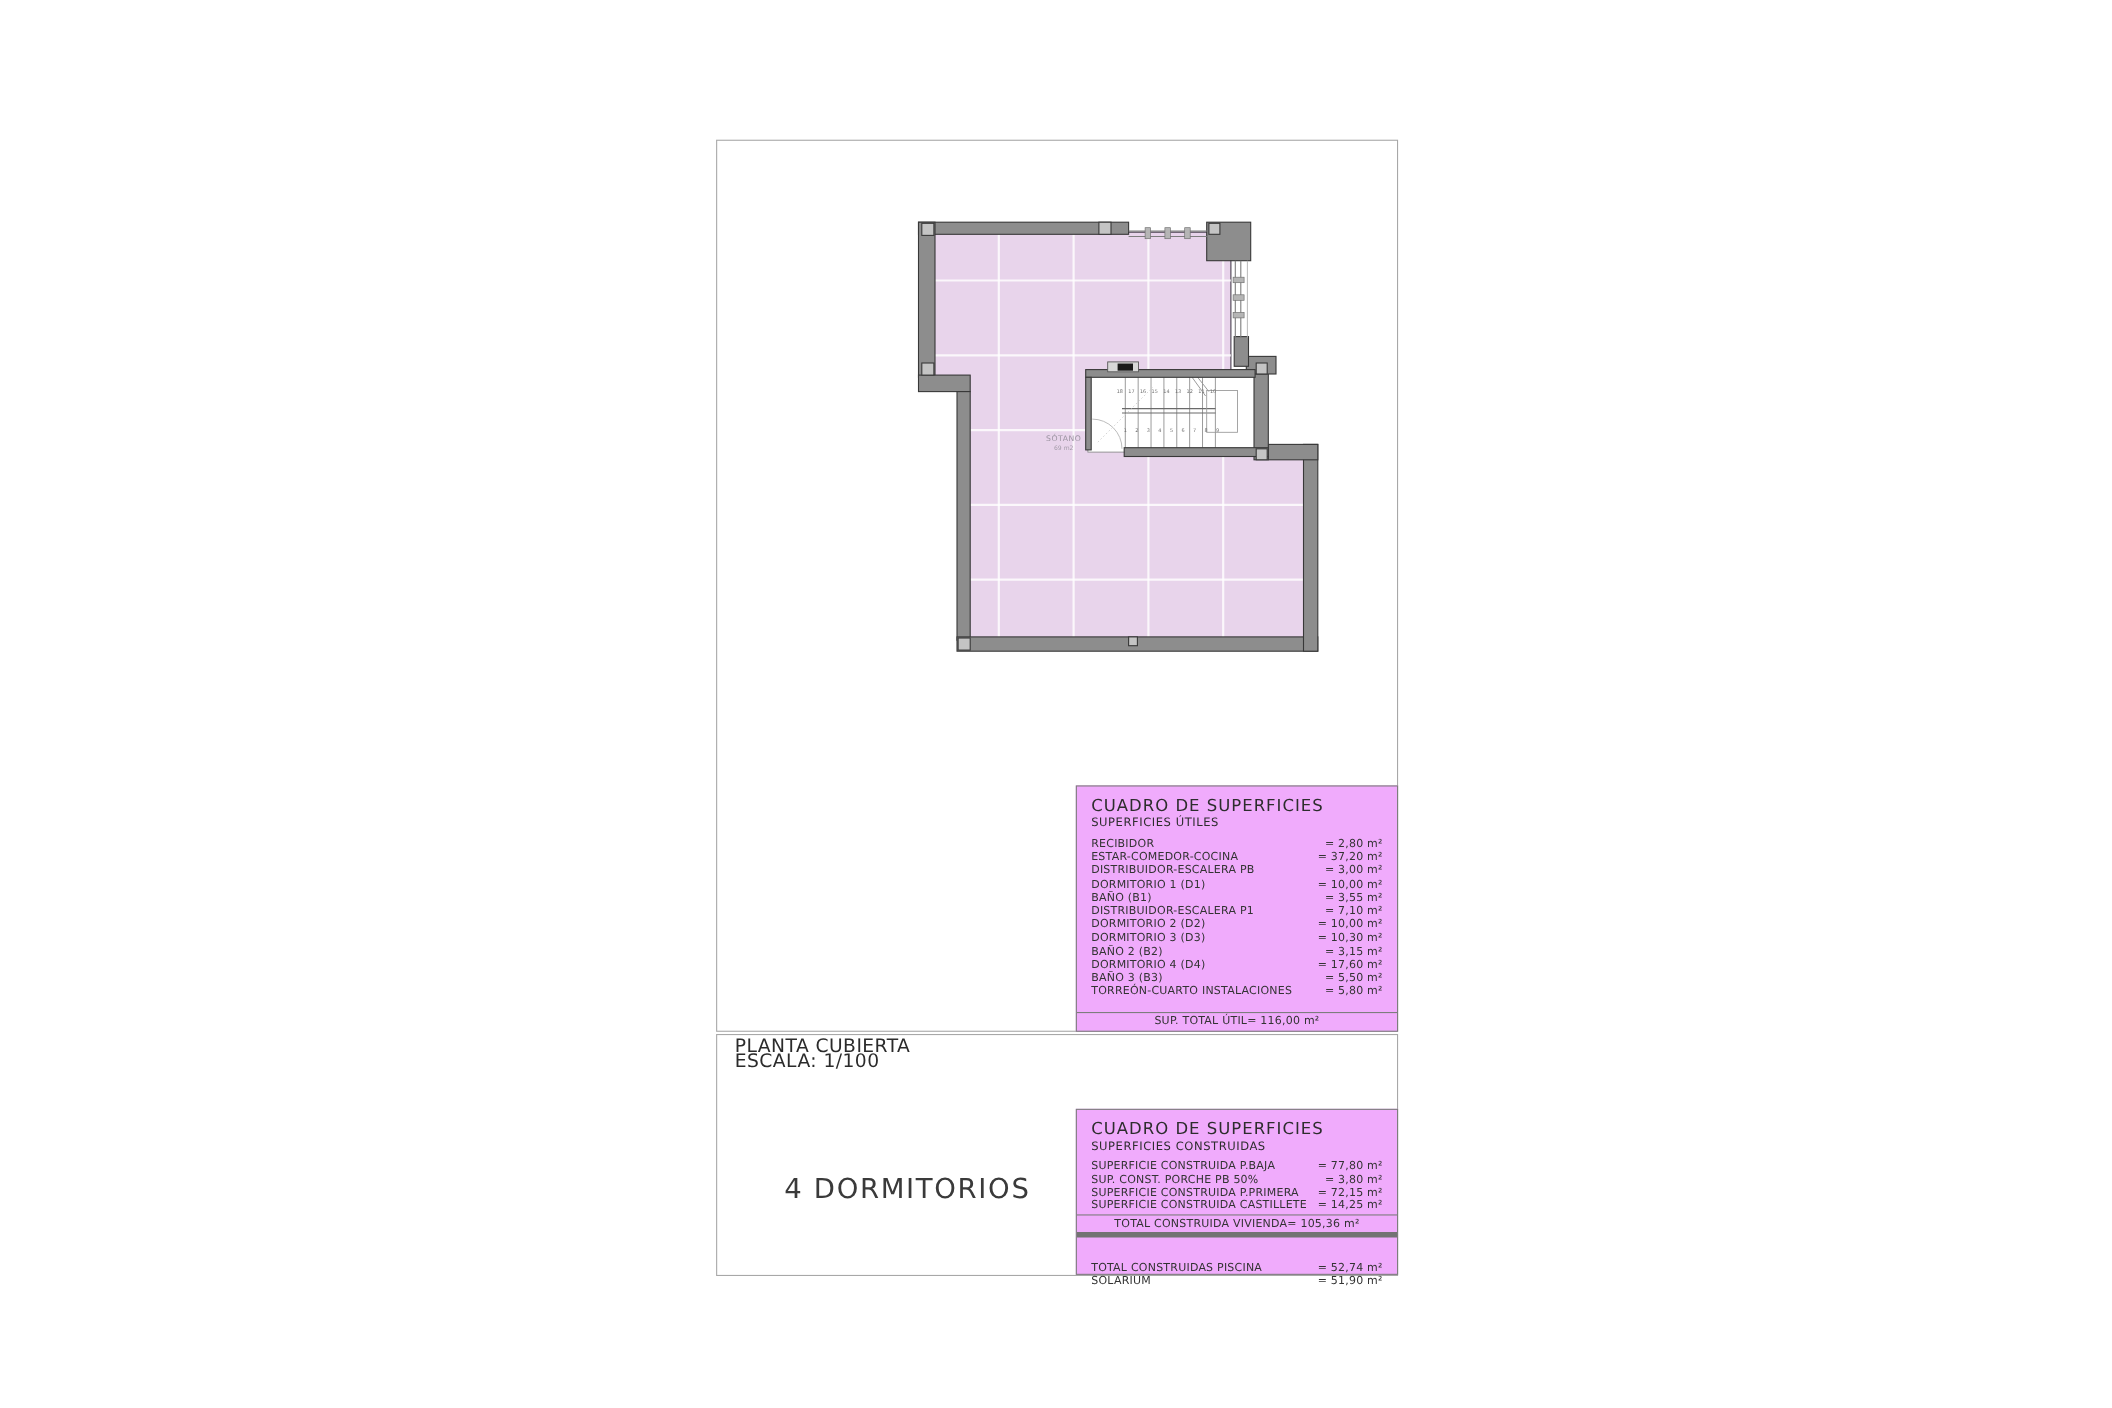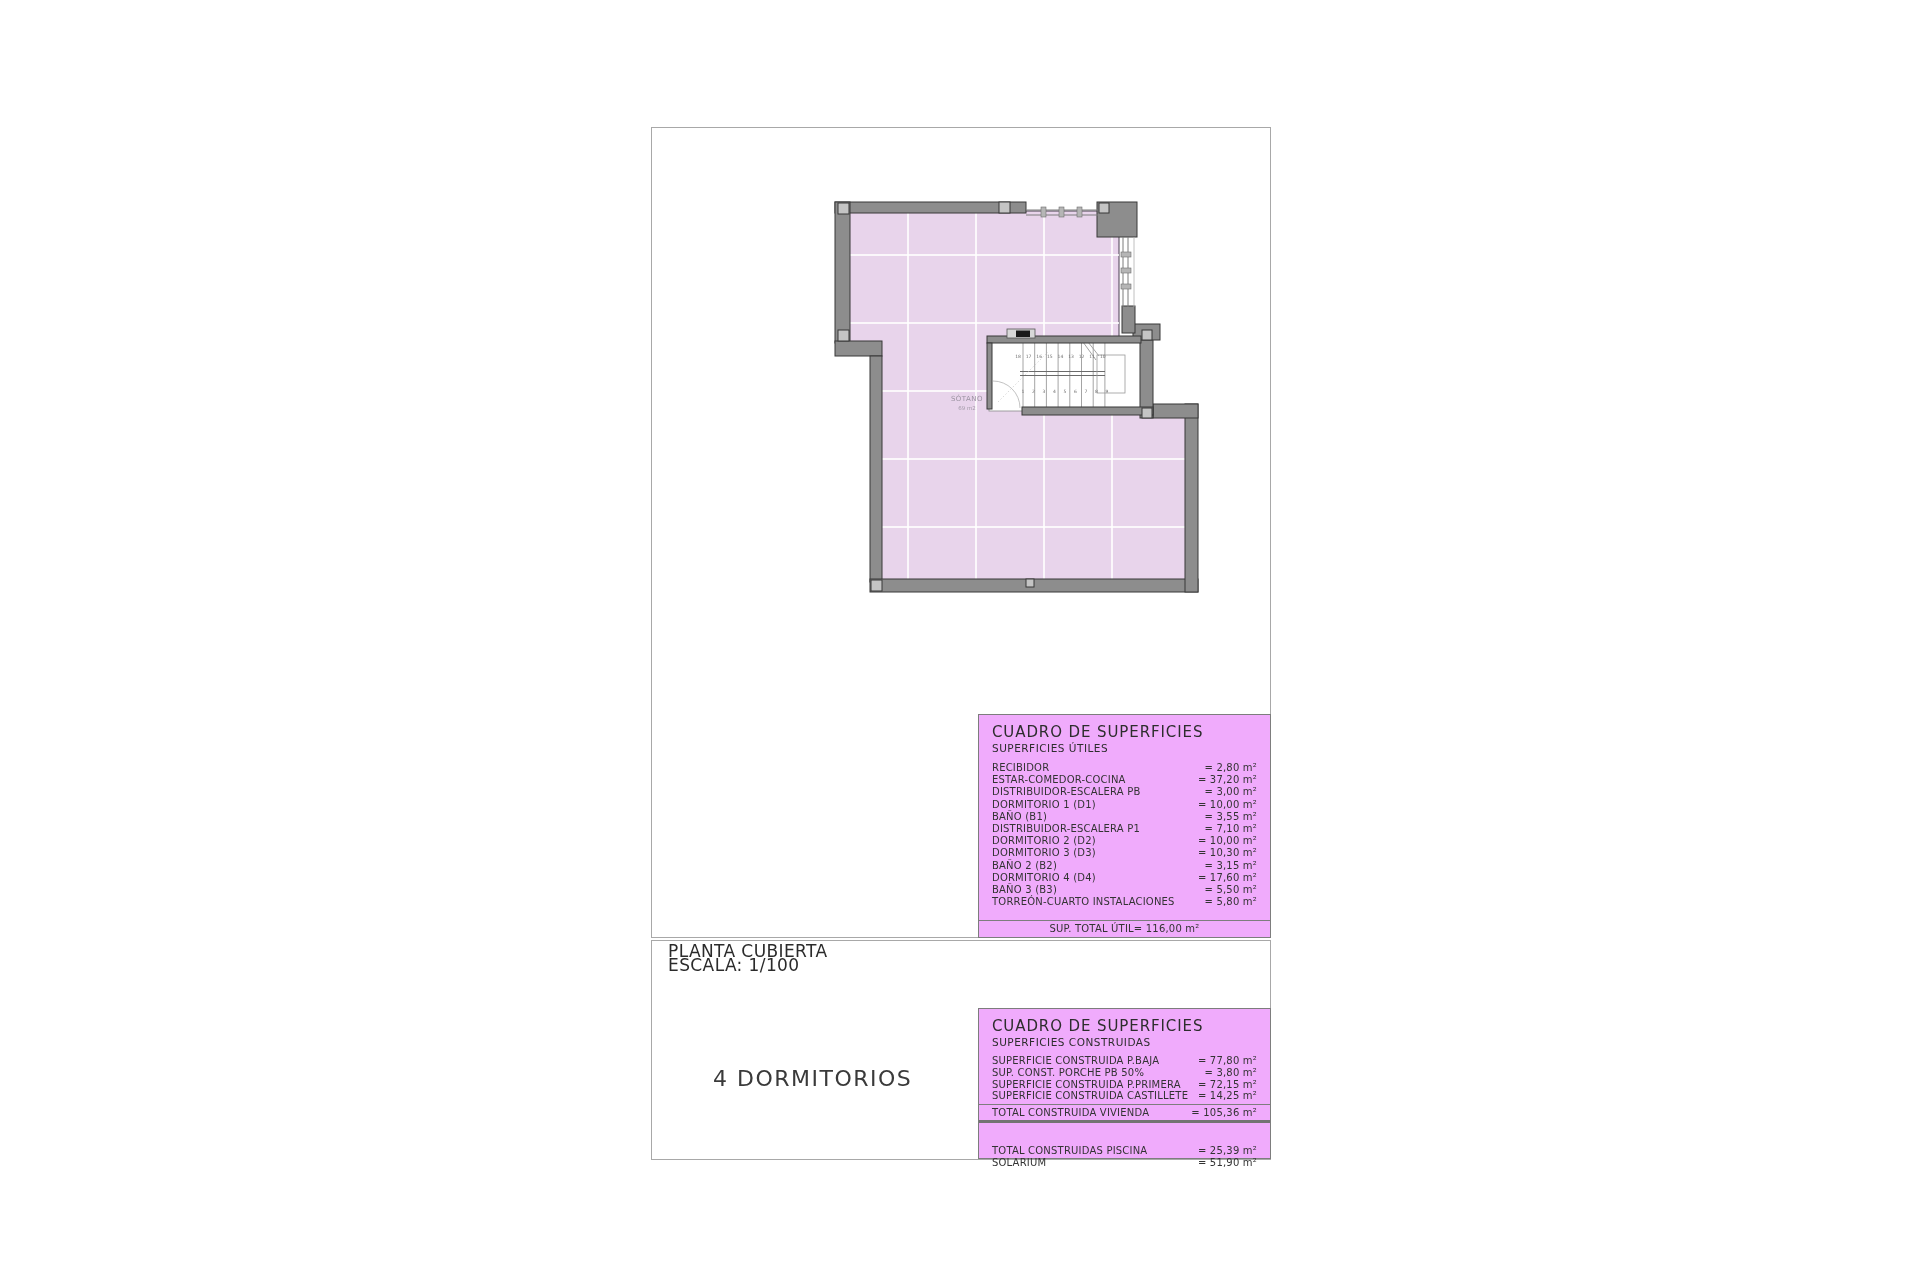--- a/index.html
+++ b/index.html
@@ -17,28 +17,28 @@
 
   .tbl-title{font-size:15px;letter-spacing:.9px;color:#2d2d2d;margin:8px 0 0 13px;white-space:nowrap;}
   .tbl-subtitle{font-size:10.5px;letter-spacing:.5px;color:#2d2d2d;margin:1px 0 0 13px;white-space:nowrap;}
   .tbl-rows{margin:8px 13px 0 13px;}
   #table-built .tbl-rows{margin-top:7px;}
   .tbl-row{display:flex;justify-content:space-between;font-size:10px;line-height:12.2px;
            letter-spacing:.2px;white-space:nowrap;color:#333;align-items:flex-end;}
   #table-built .tbl-row{line-height:11.8px;}
   .tbl-total{margin-top:auto;border-top:1px solid #7d7d7d;padding:2px 13px 3px 13px;
              display:flex;justify-content:center;font-size:10px;letter-spacing:.2px;color:#333;}
-  .tbl-total-mid{margin-top:2px;border-top:1px solid #7d7d7d;border-bottom:3px solid #737373;
-             padding:2px 13px 2px 13px;display:flex;justify-content:space-between;
+  .tbl-total-mid{margin-top:2px;border-top:1px solid #7d7d7d;border-bottom:5px solid #737373;
+             padding:2px 13px 2px 13px;display:flex;justify-content:center;
              font-size:10px;letter-spacing:.2px;color:#333;}
   .tbl-extra{margin:22px 13px 0 13px;}
 
   #plan-title-block{position:absolute;left:668px;top:945px;font-size:17px;line-height:13.5px;
                     letter-spacing:.4px;color:#2b2b2b;}
-  #bedrooms-label{position:absolute;left:713px;top:1066px;font-size:22px;letter-spacing:1.5px;color:#3a3a3a;white-space:nowrap;}
+  #bedrooms-label{position:absolute;left:713px;top:1066px;font-size:25px;letter-spacing:1.5px;color:#3a3a3a;white-space:nowrap;}
 
   #plan-svg{position:absolute;left:0;top:0;}
   .wall{fill:#8d8d8d;stroke:#383838;stroke-width:1;}
   .pillar{fill:#c4c4c4;stroke:#383838;stroke-width:1;}
   .floor{fill:#e8d4eb;stroke:#4a4150;stroke-width:1;}
   .gridline{stroke:rgba(255,255,255,.8);stroke-width:2;}
   .thinline{stroke:#7d7d7d;stroke-width:1;fill:none;}
   .stairline{stroke:#9a9a9a;stroke-width:.9;fill:none;}
   .tread-num{font-size:4.5px;fill:#707070;text-anchor:middle;font-family:"DejaVu Sans",sans-serif;}
   .room-label{font-size:7px;fill:#9b93a1;text-anchor:middle;letter-spacing:.5px;}
@@ -273,21 +273,21 @@
       </div>
     </div>
   <div class="tbl-total-mid">
     <span>TOTAL CONSTRUIDA VIVIENDA</span>
     <span>= 105,36 m²</span>
   </div>
   <div class="tbl-extra">
 
       <div class="tbl-row">
         <span>TOTAL CONSTRUIDAS PISCINA</span>
-        <span>= 25,39 m²</span>
+        <span>= 52,74 m²</span>
       </div>
 
       <div class="tbl-row">
         <span>SOLARIUM</span>
         <span>= 51,90 m²</span>
       </div>
     </div>
 </div>
 
 <div id="bedrooms-label">4 DORMITORIOS</div>

